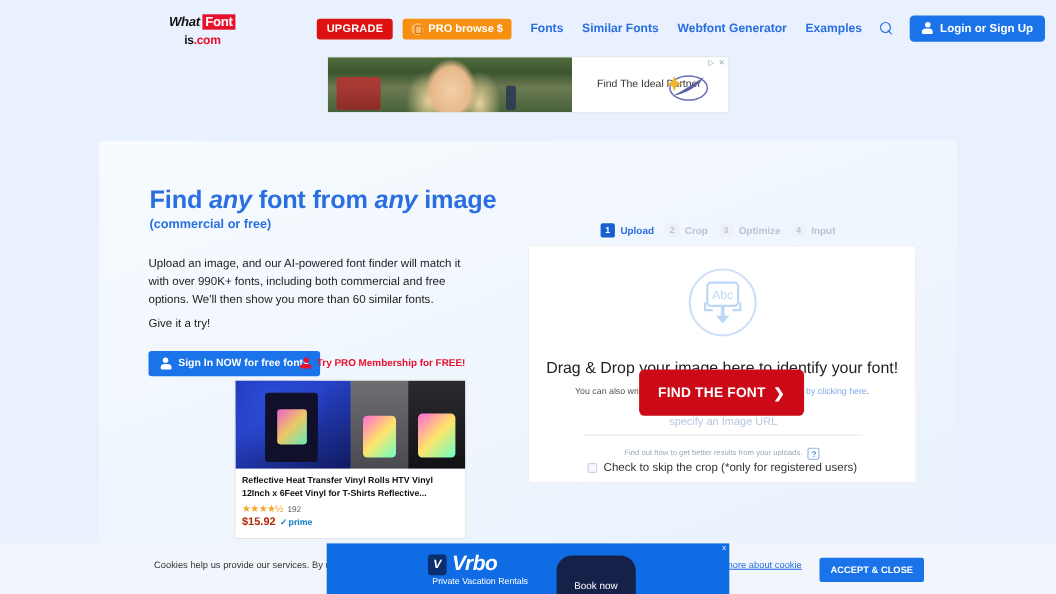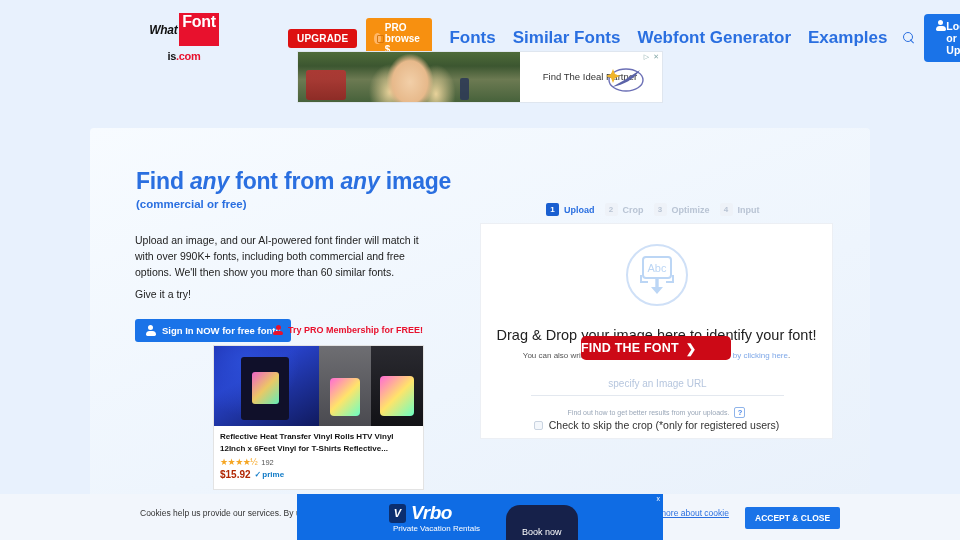--- a/index.html
+++ b/index.html
@@ -14,21 +14,21 @@
   
   .header {
     height:46px; width:100%;
     display:flex; align-items:center;
     background:#e8f1fd;
     position:relative;
   }
   .logo { position:absolute; left:148px; top:13px; width:72px; }
   .logo-row1 { display:flex; align-items:center; justify-content:center; line-height:1; }
   .logo-what { font-weight:bold; font-size:12px; color:#111; letter-spacing:-0.3px; font-style:italic; }
-  .logo-font { font-weight:bold; font-size:16px; color:#fff; background:#e8112d; padding:1px 3px 16px 3px; margin-left:2px; letter-spacing:-0.3px; }
+  .logo-font { font-weight:bold; font-size:12px; color:#fff; background:#e8112d; padding:1px 3px 1px 3px; margin-left:2px; letter-spacing:-0.3px; }
   .logo-row2 { text-align:center; line-height:1; margin-top:1px; }
   .logo-is { font-weight:bold; font-size:11px; color:#111; letter-spacing:-0.3px; }
   .logo-com { font-weight:bold; font-size:11px; color:#e8112d; letter-spacing:-0.3px; }
 
   .nav { position:absolute; left:288px; top:14px; display:flex; align-items:center; gap:0; }
   .btn-upgrade {
     background:#d11; color:#fff; font-size:10px; font-weight:bold;
     padding:4px 9px; border-radius:3px; letter-spacing:0.2px;text-align:center;
   }
   .btn-pro {
@@ -37,21 +37,21 @@
     display:flex; align-items:center; gap:4px;
   }
   .pro-dot {
     width:11px; height:11px; border-radius:50%;
     background:#ffb768; display:inline-block; position:relative;
   }
   .pro-dot::after{
     content:""; position:absolute; left:3px; top:2.5px;
     width:5px; height:6px; border:1.3px solid #d8760a; border-radius:1px;
   }
-  .nav-link { color:#2a6fe0; font-size:17px; font-weight:bold; margin-left:17px; white-space:nowrap; }
+  .nav-link { color:#2a6fe0; font-size:11px; font-weight:bold; margin-left:17px; white-space:nowrap; }
   .search-ico { margin-left:16px; width:13px; height:13px; position:relative; display:inline-block; }
   .search-ico::before{
     content:""; position:absolute; left:0; top:0; width:8px; height:8px;
     border:1.4px solid #2a6fe0; border-radius:50%;
   }
   .search-ico::after{
     content:""; position:absolute; left:7px; top:7.5px; width:5px; height:1.4px;
     background:#2a6fe0; transform:rotate(45deg); transform-origin:left center;
   }
   .btn-login{
@@ -216,23 +216,23 @@
     display:flex; align-items:center; justify-content:center;
   }
   .crop-row{
     position:absolute; left:0; right:0; top:195px; display:flex;
     align-items:center; justify-content:center; gap:6px;
   }
   .crop-box{ width:9px; height:9px; border:1px solid #c9d3e0; border-radius:2px; background:#f4f7fb; }
   .crop-lbl{ font-size:10.5px; color:#333; }
 
   .btn-find{
-    position:absolute; left:581px; top:336px; width:150px; height:24px;
+    position:absolute; left:581px; top:336px; width:150px; height:42px;
     background:#cc0916; color:#fff; border-radius:5px;
-    display:flex; align-items:center; justify-content:flex-start; gap:7px;
+    display:flex; align-items:center; justify-content:center; gap:7px;
     font-size:12.5px; font-weight:bold; letter-spacing:0.2px;
   }
 
   
   .cookiebar{
     position:absolute; left:0; bottom:0; width:960px; height:46px;
     background:#f2f6fc; display:flex; align-items:center;
   }
   .cookie-txt{ position:absolute; left:140px; top:14px; font-size:8.5px; color:#333; }
   .cookie-link{ position:absolute; left:659px; top:14px; font-size:8.5px; color:#2a6fe0; text-decoration:underline; }

